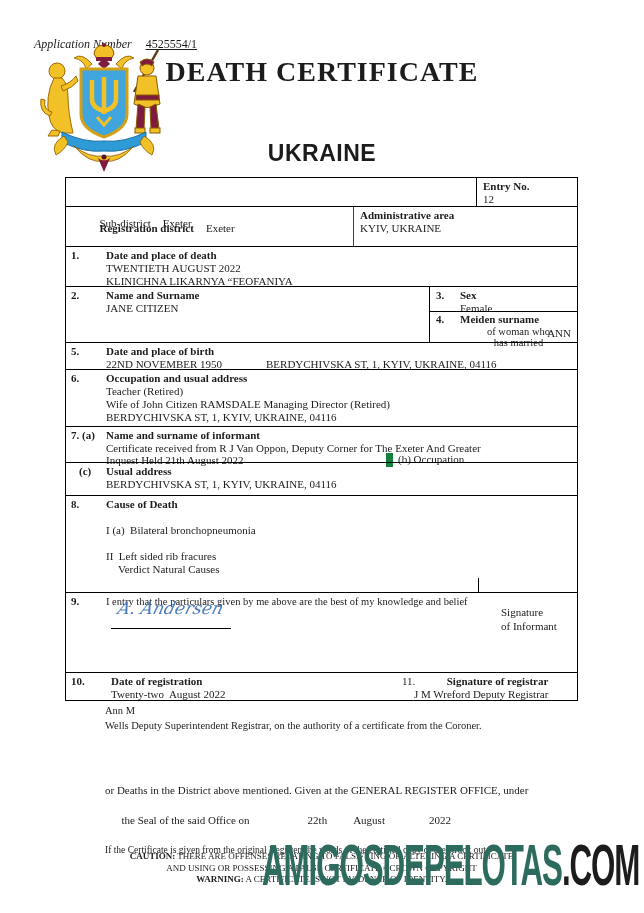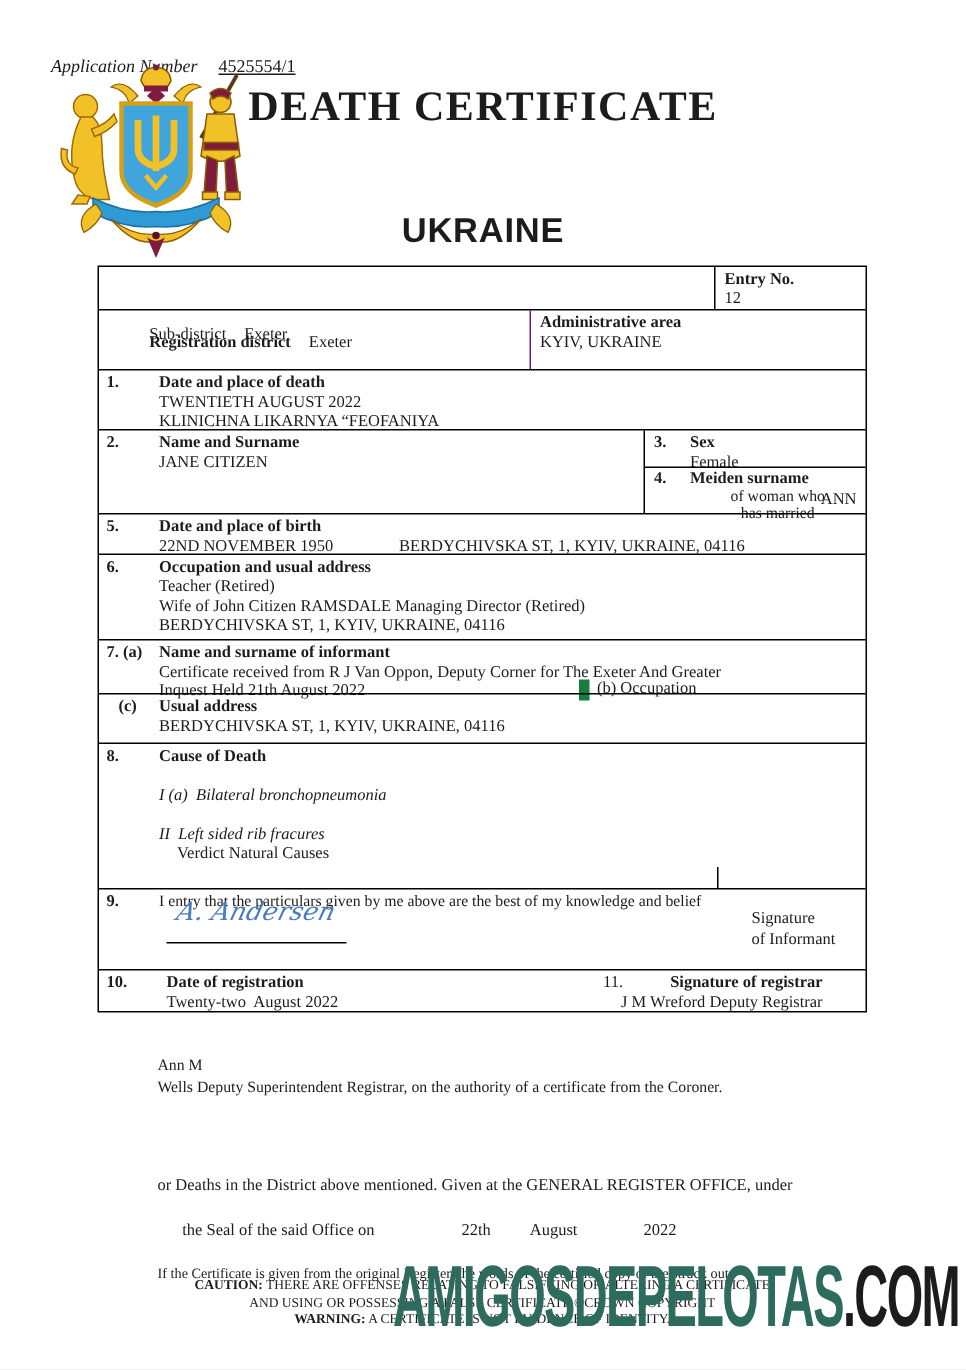--- a/index.html
+++ b/index.html
@@ -51,31 +51,31 @@
   .maiden-val { position:absolute; right:6px; top:16px; }
   .row-r5 { height:27px; }
   .r5-place { position:absolute; left:200px; top:15px; white-space:pre; }
   .row-r6 { height:57px; }
   .row-r7a { height:36px; line-height:12.5px; }
   .b-occ { position:absolute; left:320px; top:2px; height:14px;
            border-left:7px solid #15803d; padding-left:5px; white-space:pre;margin-top:24px; }
   .row-r7c { height:33px; }
   .row-r7c .num { padding-left:13px; font-weight:bold; }
   .row-r8 { height:97px; }
-  .row-r8 .gap { margin-top:13px;font-style:italic; }
+  .row-r8 .gap { margin-top:13px; }
   .indent2 { margin-left:12px; }
   .stub8 { position:absolute; left:412px; bottom:0; height:14px; border-left:1px solid #000; }
   .row-r9 { height:54px; }
   .statement { font-size:10.5px; }
   .sig-block { position:absolute; left:45px; top:9px; width:120px; text-align:center;
                border-bottom:1px solid #000; padding-bottom:1px; height:27px; }
   .sig-script { display:inline-block; font-family:"DejaVu Serif", serif; font-style:italic;
                 font-size:17px; color:#4b7dbe; transform:skewX(-14deg); white-space:pre; }
   .sig-labels { position:absolute; left:435px; top:12px; font-size:11px; line-height:14px; }
-  .row-1011 { height:28px; }
+  .row-1011 { height:28px;margin-top:26px; }
   .row-1011 .num10 { position:absolute; left:5px; top:2px; font-weight:bold; }
   .row-1011 .grp10 { position:absolute; left:45px; top:2px; }
   .row-1011 .num11 { position:absolute; left:336px; top:2px; font-weight:normal; }
   .row-1011 .grp11 { position:absolute; left:348px; top:2px;text-align:right; }
   
   .correction { position:absolute; left:105px; top:704px; font-size:10.5px; line-height:14.5px; }
   .correction div { white-space:pre; }
   .certified { position:absolute; left:105px; top:783px; font-size:11px; line-height:15px; }
   .certified div, .certified span { white-space:pre; }
   .certified .u { text-decoration:underline; }

